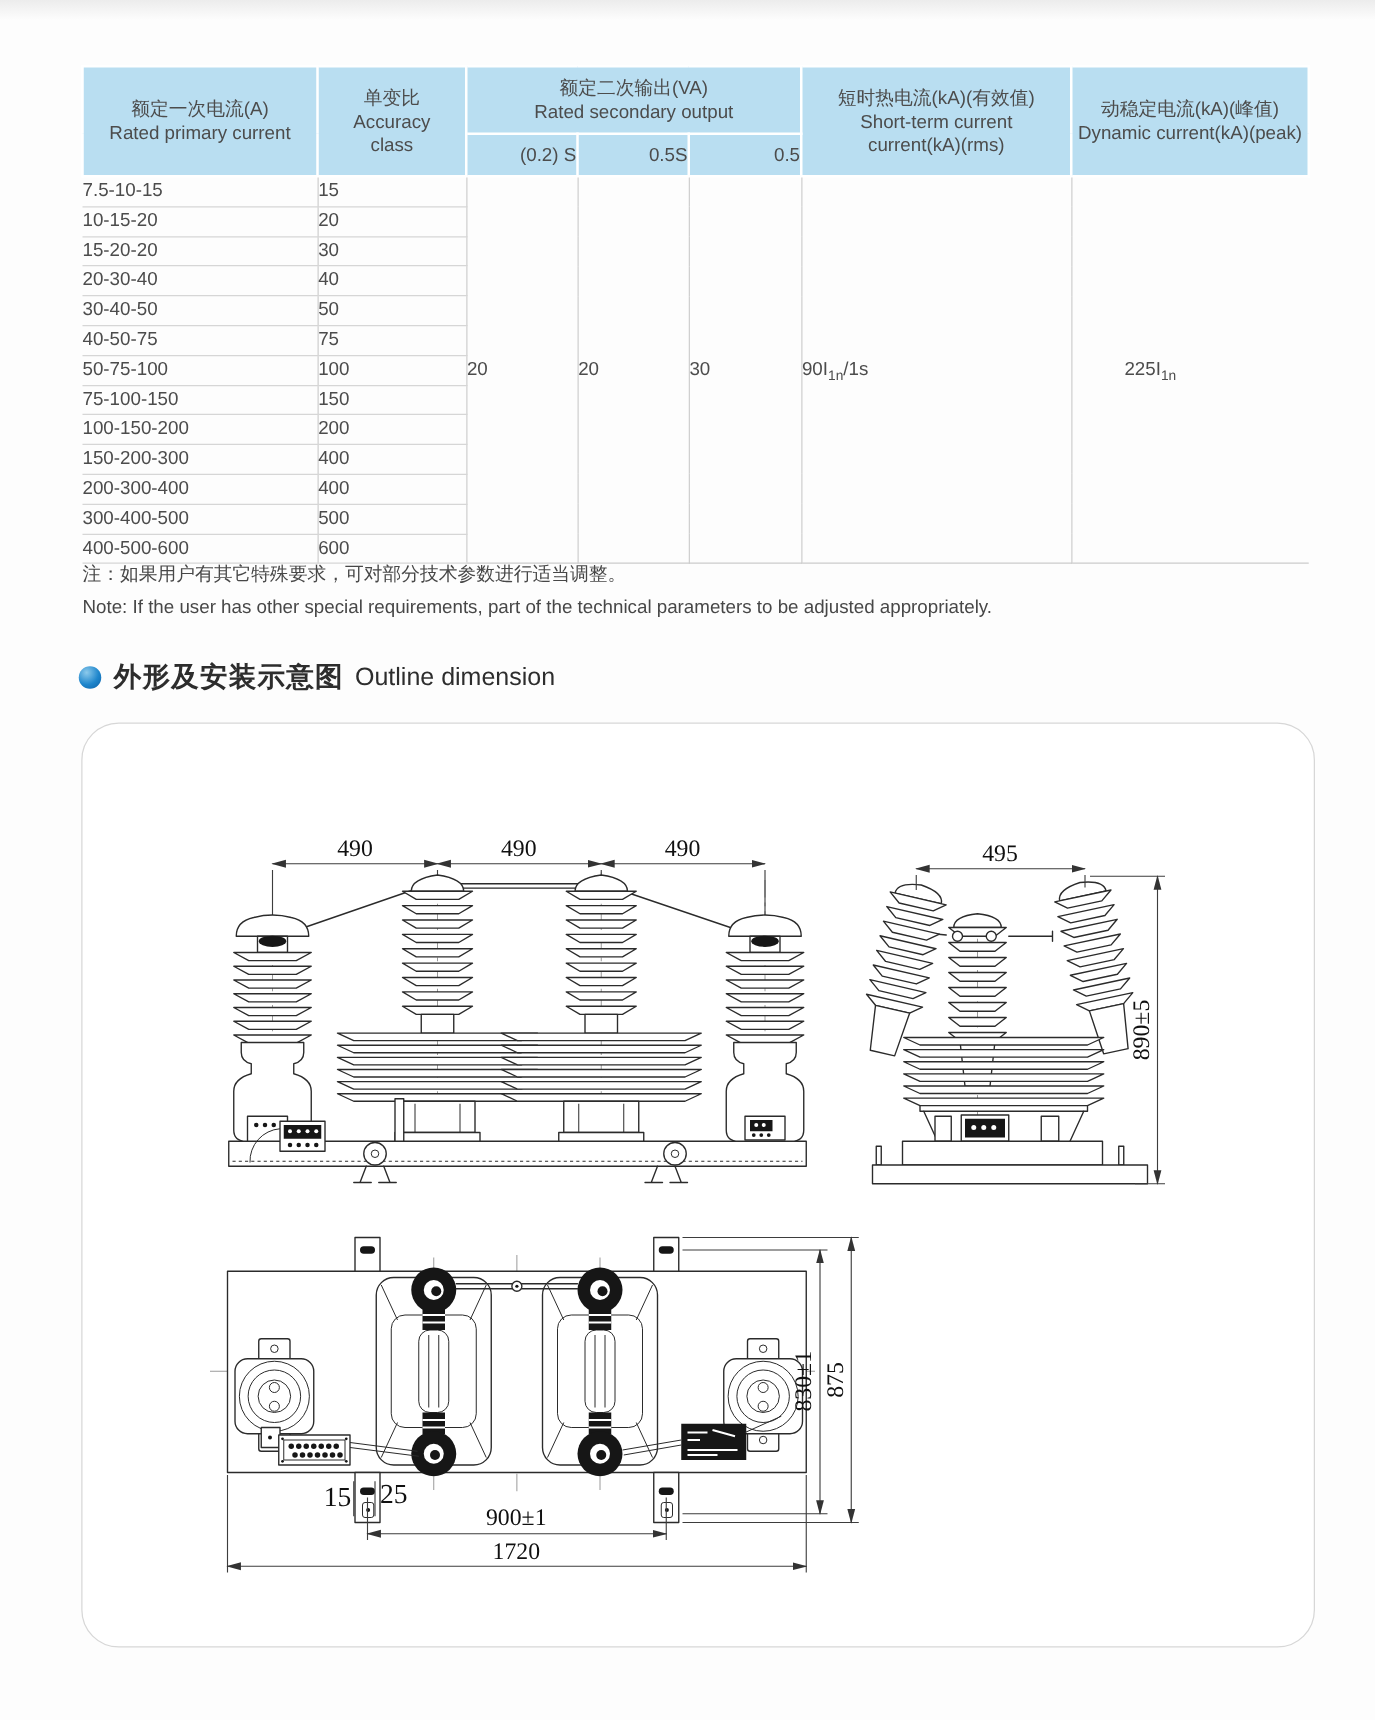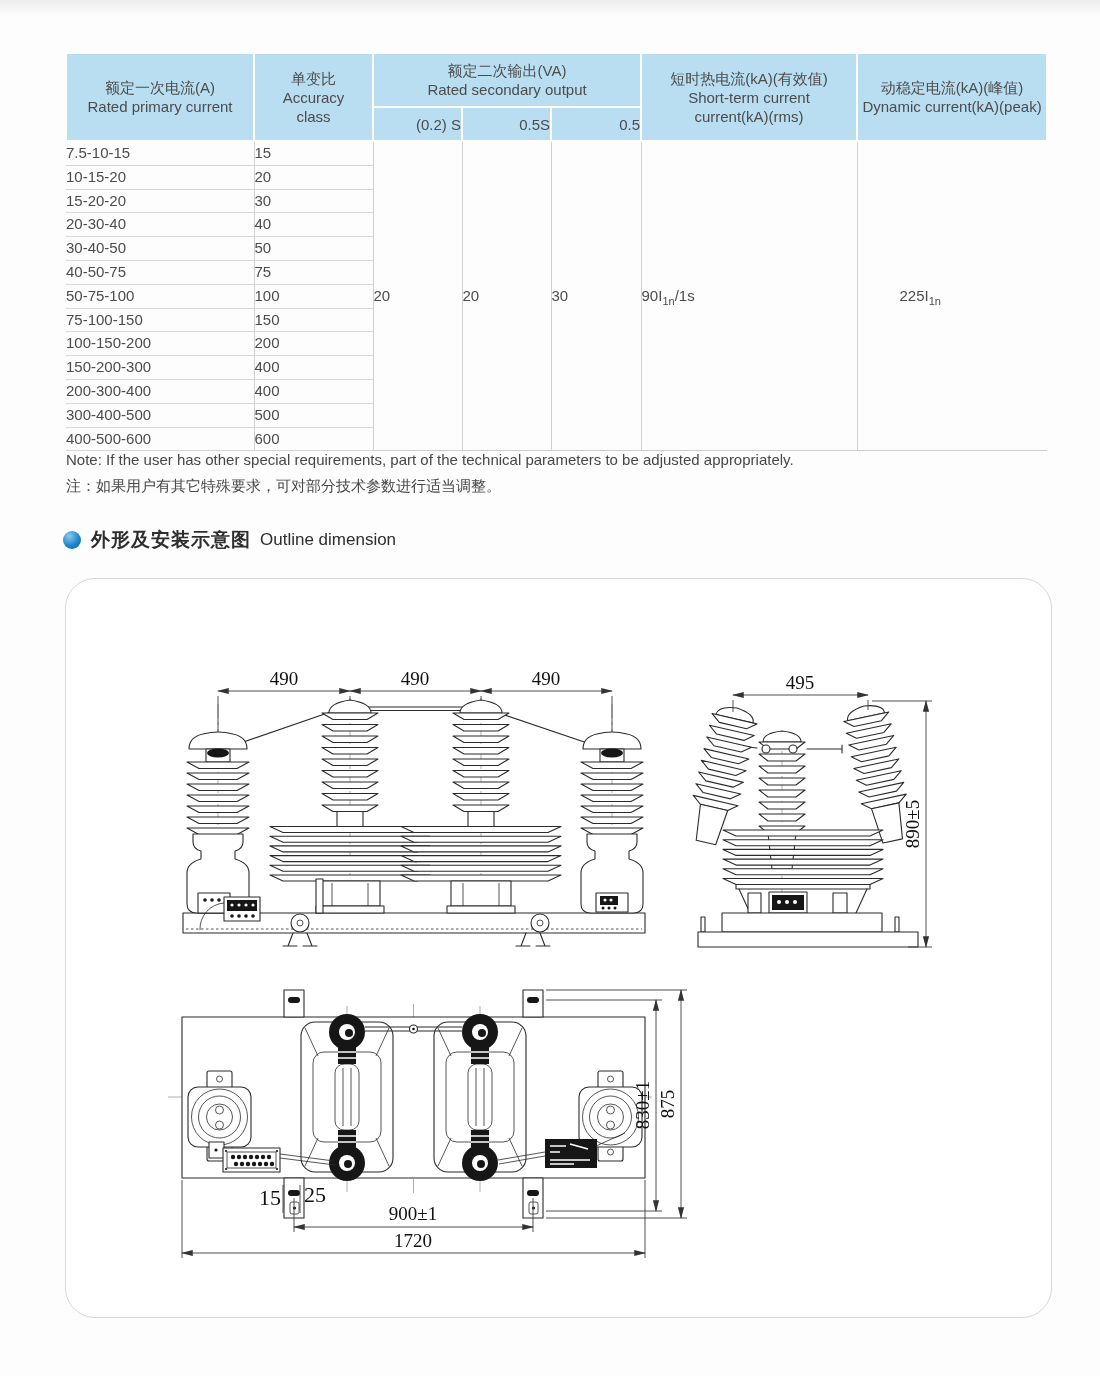--- a/index.html
+++ b/index.html
@@ -23,22 +23,22 @@
   .spec td.mlast{border-right:none;padding-left:42px;}
   .spec sub{font-size:11px;line-height:0;}
 
   
   .note{position:absolute;left:66px;top:447px;font-size:15px;color:#474747;line-height:26px;}
 
   
   .section{position:absolute;left:63px;top:527px;display:flex;align-items:center;}
   .dot{width:18px;height:18px;border-radius:50%;margin-right:10px;
        background:radial-gradient(circle at 35% 28%,#8ccaec,#1f86cc 55%,#0a5fa6);}
-  .sec-zh{font-size:19px;font-weight:bold;color:#2d2d2d;letter-spacing:1px;}
-  .sec-en{font-size:17px;color:#2d2d2d;margin-left:9px;}
+  .sec-zh{font-size:22px;font-weight:bold;color:#2d2d2d;letter-spacing:1px;}
+  .sec-en{font-size:20px;color:#2d2d2d;margin-left:9px;}
 
   
   .draw-box{position:absolute;left:65px;top:578px;width:987px;height:740px;box-sizing:border-box;
        border:1.5px solid #d7d7d7;border-radius:30px;background:#fff;}
   svg.drawing{position:absolute;left:65px;top:578px;}
   .ln{fill:none;stroke:#2b2b2b;stroke-width:1.1;stroke-linejoin:round;stroke-linecap:round;}
   .fw{fill:#ffffff;stroke:#2b2b2b;stroke-width:1.1;stroke-linejoin:round;}
   .thin{fill:none;stroke:#2b2b2b;stroke-width:0.8;}
   .dim{fill:none;stroke:#3d3d3d;stroke-width:0.9;}
   .cl{fill:none;stroke:#9a9a9a;stroke-width:0.8;stroke-dasharray:14 4 3 4;}
@@ -148,22 +148,22 @@
           <td class="c2">500</td>
         </tr>
       <tr>
           <td class="c1">400-500-600</td>
           <td class="c2">600</td>
         </tr>
     </tbody>
   </table>
 
   <div class="note">
+    <div>注：如果用户有其它特殊要求，可对部分技术参数进行适当调整。</div>
     <div>Note: If the user has other special requirements, part of the technical  parameters to be adjusted appropriately.</div>
-    <div>注：如果用户有其它特殊要求，可对部分技术参数进行适当调整。</div>
   </div>
 
   <div class="section">
     <div class="dot"></div>
     <span class="sec-zh">外形及安装示意图</span>
     <span class="sec-en">Outline dimension</span>
   </div>
 
   <div class="draw-box"></div>
   <svg class="drawing" width="987" height="740" viewBox="65 578 987 740" xmlns="http://www.w3.org/2000/svg">

